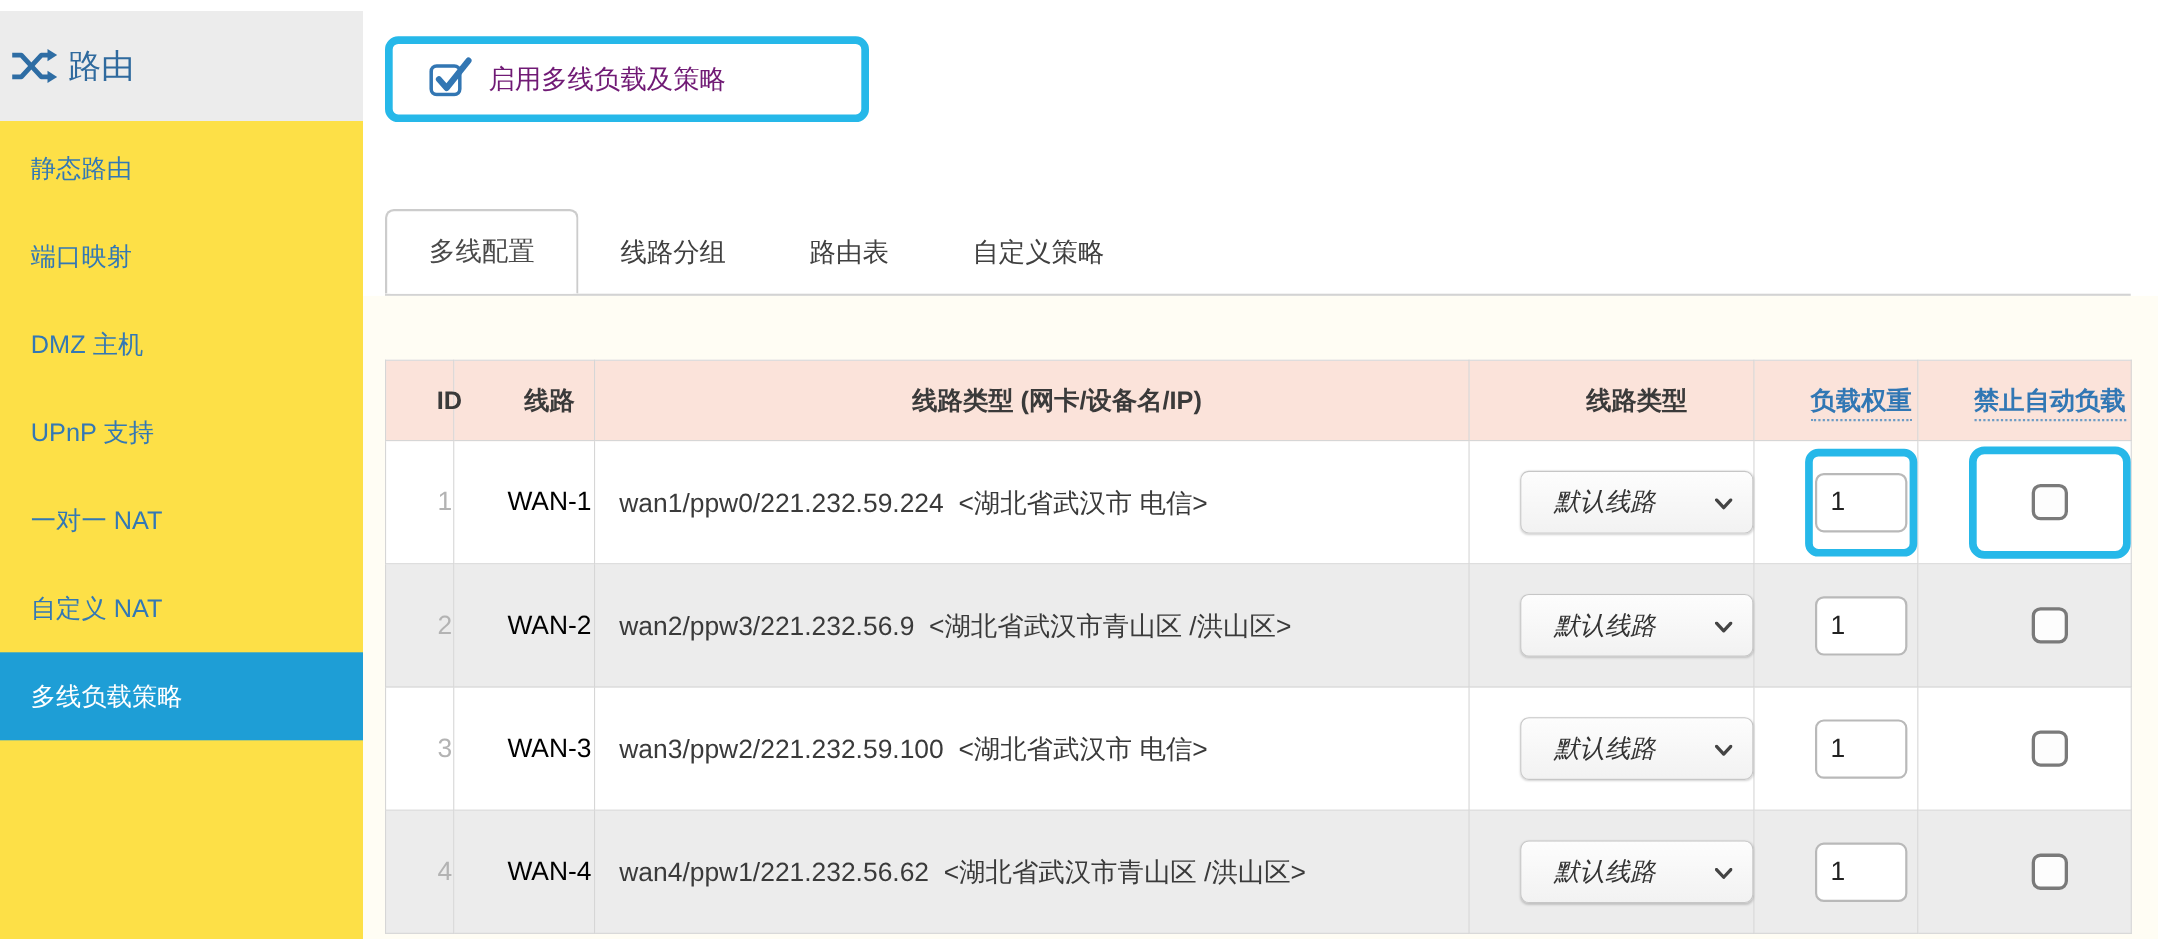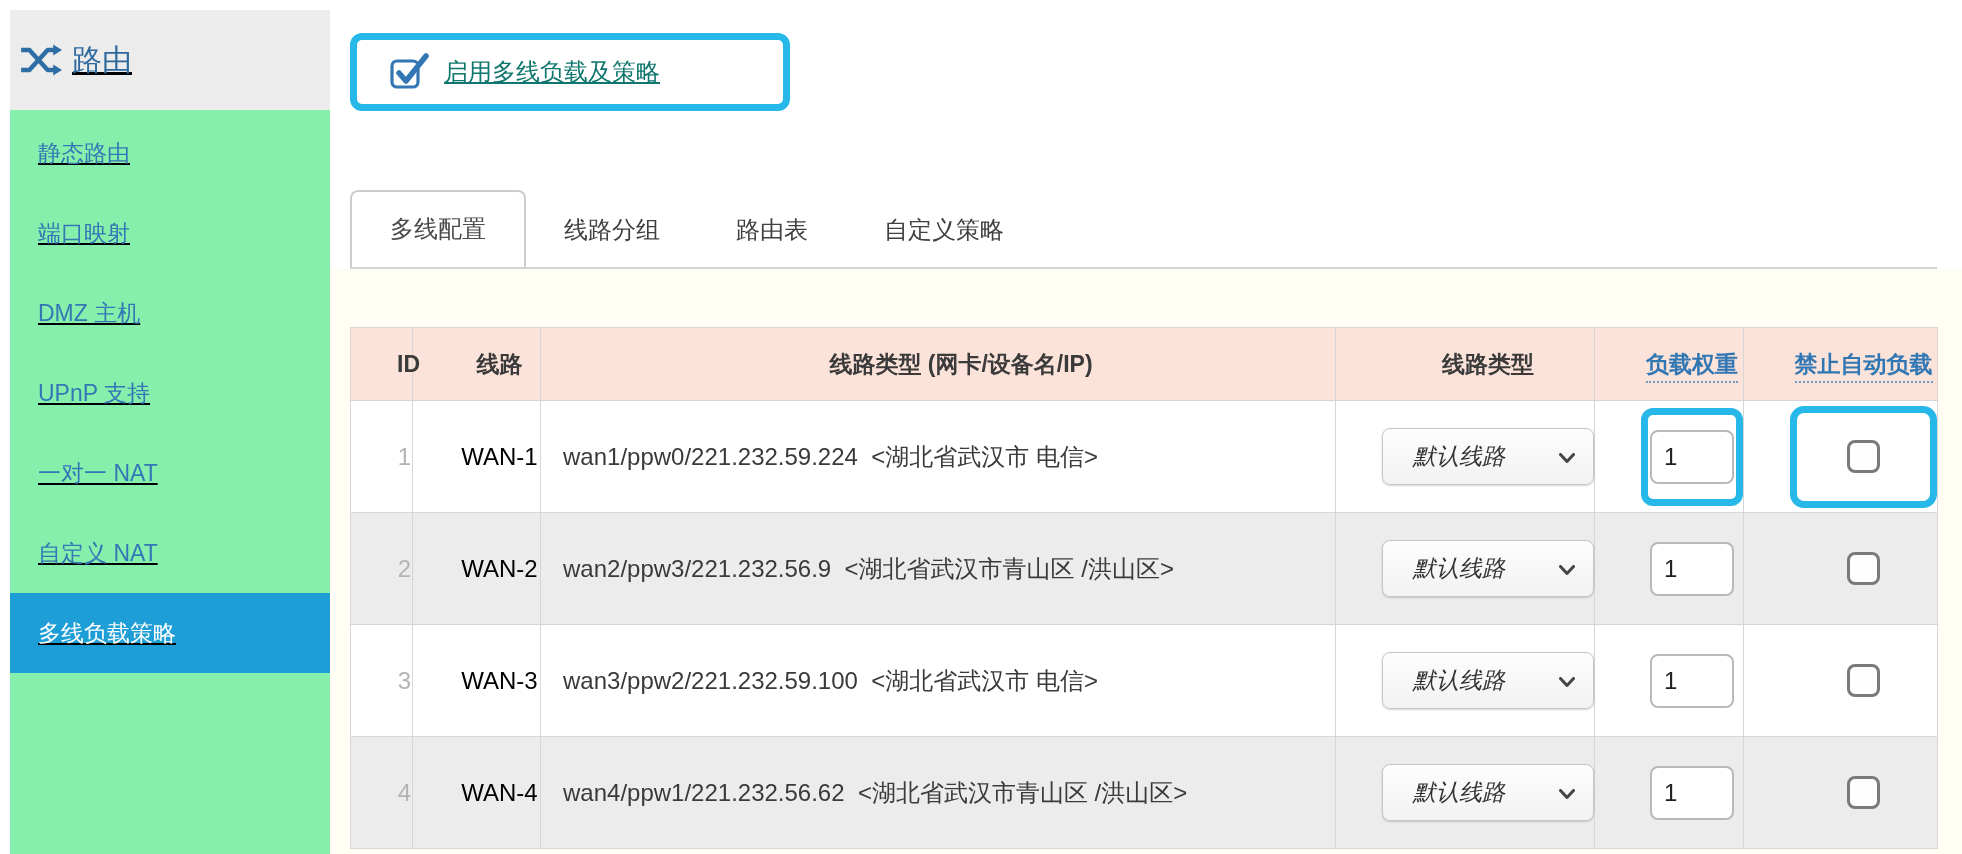--- a/index.html
+++ b/index.html
@@ -1,37 +1,37 @@
 <!DOCTYPE html>
 <html><head>
 <meta charset="utf-8">
 <style>
   * { box-sizing: border-box; margin: 0; padding: 0; }
   html,body { width:1962px; height:854px; overflow:hidden; background:#ffffff;
     font-family:"Liberation Sans", sans-serif; }
   .page { position:relative; width:1962px; height:854px; background:#ffffff; }
 
   
-  .sidebar { position:absolute; left:10px; top:10px; bottom:0; width:330px; background:#86efac;text-decoration:underline; }
+  .sidebar { position:absolute; left:0; top:10px; bottom:0; width:330px; background:#fde047; }
   .sidebar-header { height:100px; background:#ececec; display:flex; align-items:center; padding-left:10px; }
   .shuffle-wrap { width:44px; height:36px; display:flex; align-items:center; }
   .sidebar-title { color:#2f6a9e; font-size:30px; margin-left:8px; }
   .side-items { padding-top:3px; }
   .side-item { height:80px; line-height:80px; padding-left:28px; font-size:23px;
     color:#3378b5; cursor:pointer; }
   .side-item.selected { background:#1e9ed6; color:#ffffff; }
 
   
   .content { position:absolute; left:330px; top:0; right:0; bottom:0; background:#ffffff; }
   .white-zone { padding-left:20px; background:#ffffff; }
 
   .enable-box { margin-top:33px; width:440px; height:78px; border:7px solid #26b8e9;
     border-radius:12px; display:flex; align-items:center; padding-left:32px; background:#ffffff; }
   .enable-inner { display:flex; align-items:center; cursor:pointer; }
-  .enable-label { color:#0f766e; font-size:24px; margin-left:15px;text-decoration:underline; }
+  .enable-label { color:#701a75; font-size:24px; margin-left:15px; }
 
   
   .tabbar { margin-top:81px; width:1587px; height:77px; border-bottom:2px solid #d3d3d3;
     display:flex; align-items:flex-end; }
   .tab { height:75px; line-height:75px; padding:0 38px; font-size:24px; color:#404040; cursor:pointer; }
   .tab.active { height:77px; line-height:73px; color:#4a4a4a; background:#ffffff;
     border:2px solid #cccccc; border-bottom:none; border-radius:8px 8px 0 0; }
 
   
   .below-tabs { background:#fffdf4; height:587px; padding:58px 0 0 20px; }

